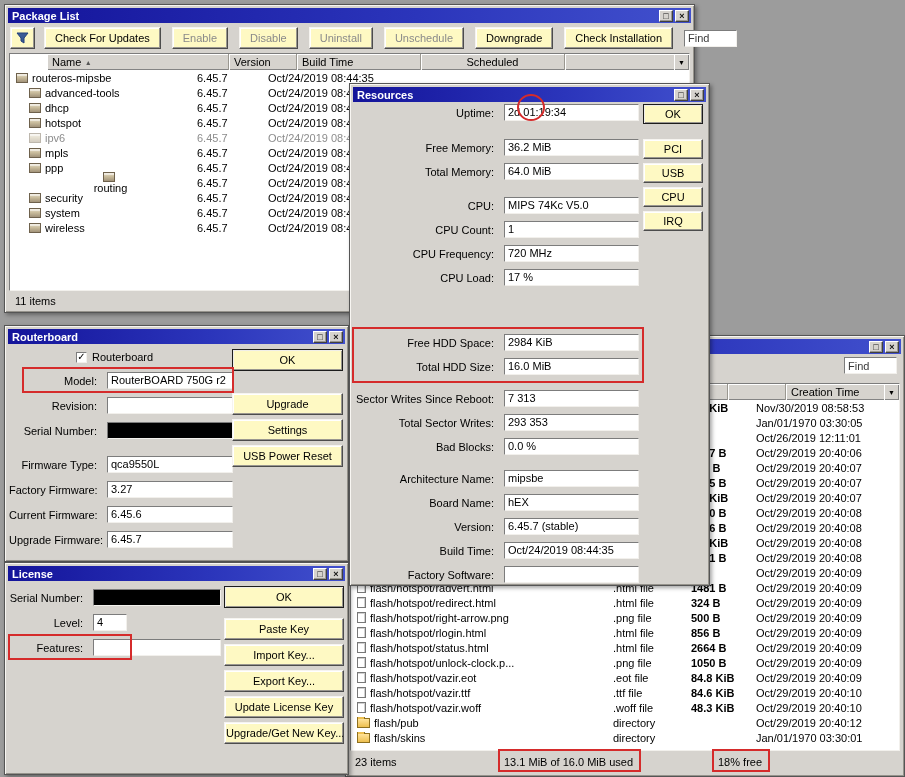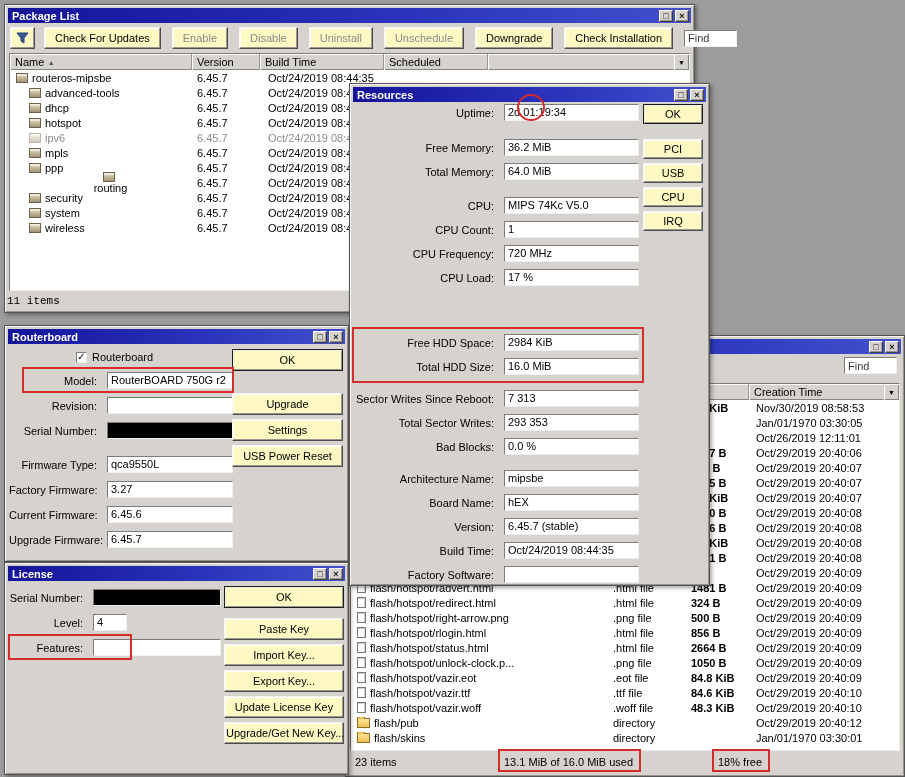--- a/index.html
+++ b/index.html
@@ -22,48 +22,48 @@
   .btn.disabled{color:#8a8a8a;}
   .btn.default{border-color:#1c1c1c;box-shadow:inset 1px 1px 0 #f0eee8,inset -1px -1px 0 #9a9790;}
 
   .field,.find-input{background:#fff;border:1px solid;border-color:#7c7c7c #f2f0ec #f2f0ec #7c7c7c;}
   .field{height:17px;line-height:15px;padding:0 3px;overflow:hidden;white-space:nowrap;}
   .field.redacted{background:#000;}
   .find-input{font:inherit;color:#000;padding:0 3px;}
   .find-input::placeholder{color:#3a3a3a;opacity:1;}
 
   .list-area{position:absolute;background:#fff;border:1px solid;border-color:#7c7c7c #f2f0ec #f2f0ec #7c7c7c;overflow:hidden;}
-  .hrow{display:flex;height:16px;background:#d6d3ce;}
+  .hrow{display:flex;height:16px;background:#d6d3ce;margin-left:37px;}
   .hcell{display:flex;align-items:center;padding:0 5px;background:#d6d3ce;border-right:1px solid #9a9790;
     box-shadow:inset 1px 1px 0 #fff,inset 0 -1px 0 #848484;white-space:nowrap;overflow:hidden;}
   .dd-btn{width:15px;display:flex;align-items:center;justify-content:center;background:#d6d3ce;
     box-shadow:inset 1px 1px 0 #fff,inset -1px -1px 0 #848484;flex-shrink:0;}
   .dd-glyph{font-size:7px;line-height:1;}
   .sort{font-size:8px;margin-left:5px;color:#555;}
 
   
   #win-packages{left:4px;top:4px;width:691px;height:309px;z-index:1;}
   .pl-toolbar{position:absolute;left:5px;top:20px;right:5px;height:26px;display:flex;align-items:center;}
   .funnel-btn{width:25px;height:22px;display:flex;align-items:center;justify-content:center;margin-right:9px;flex-shrink:0;}
   .tool{height:22px;padding:0 10px;margin-right:11px;}
   .pl-toolbar .find-input{margin-left:auto;width:53px;height:17px;}
   .pl-list{left:4px;top:48px;right:4px;bottom:21px;}
-  .h-name{width:182px;}.h-ver{width:68px;}.h-build{width:124px;}.h-sched{width:104px;}
+  .h-name{width:182px;}.h-ver{width:68px;}.h-build{width:124px;}.h-sched{width:144px;justify-content:center;}
   .h-fill{flex:1;border-right:none;}
   .prow{display:flex;height:15px;align-items:center;}
   .prow.disabled{color:#8c8c8c;}
   .prow.disabled .pkg-icon{opacity:.45;}
   .c-name{width:182px;display:flex;align-items:center;overflow:hidden;white-space:nowrap;}
   .c-ver{width:68px;padding-left:5px;}
   .c-build{width:145px;padding-left:8px;white-space:nowrap;}
   .c-sched{flex:1;}
   .pkg-icon{display:inline-block;width:12px;height:10px;margin-right:4px;flex-shrink:0;
     background:linear-gradient(180deg,#e6deca 0%,#c9bc9c 45%,#a2937a 100%);
     border:1px solid #6e614c;box-shadow:inset 0 2px 0 rgba(255,255,255,.5);}
-  .pl-status{position:absolute;left:2px;bottom:5px;font-family:Liberation Mono, monospace;}
+  .pl-status{position:absolute;left:10px;bottom:5px;}
 
   
   #win-resources{left:349px;top:83px;width:361px;height:503px;z-index:5;}
   .res-body{position:absolute;left:5px;top:19px;width:284px;padding-top:1px;}
   .frow{display:flex;align-items:center;margin-bottom:7px;}
   .flabel{text-align:right;padding-right:10px;white-space:nowrap;flex-shrink:0;}
   .res-body .flabel{width:149px;}
   .res-body .field{flex:1;}
   .rgap1{height:11px;}.rgap2{height:10px;}.rgap3{height:41px;}.rgap4{height:8px;}.rgap5{height:8px;}
   .res-btns{position:absolute;top:20px;right:6px;width:60px;display:flex;flex-direction:column;}

